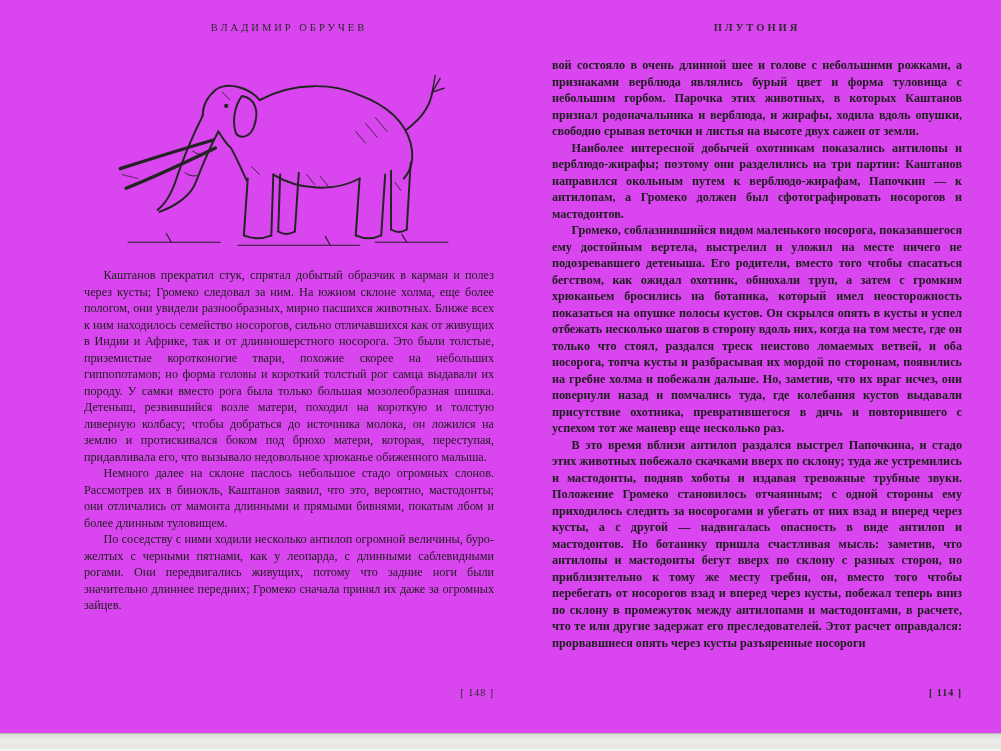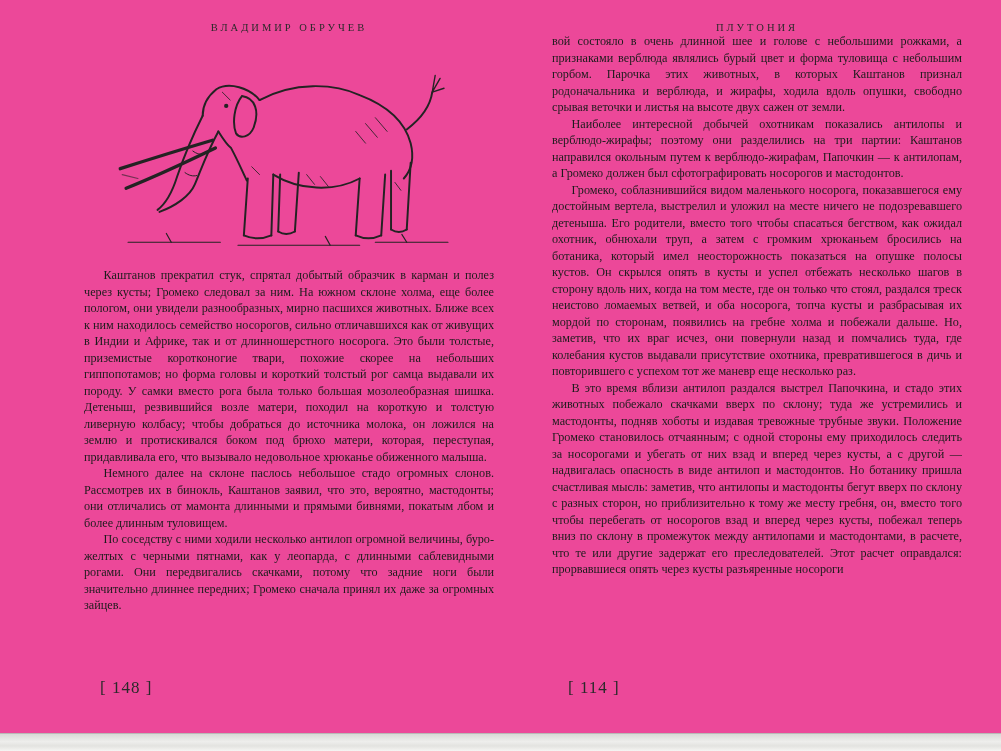--- a/index.html
+++ b/index.html
@@ -4,33 +4,33 @@
 <style>
   html, body {
     margin: 0;
     padding: 0;
     background: #ffffff;
   }
   .spread {
     position: relative;
     width: 1001px;
     height: 751px;
-    background: #ec4899;
+    background: #d946ef;
     overflow: hidden;
     font-family: "Liberation Serif", "DejaVu Serif", serif;
     color: #1c1c1c;
   }
   .page {
     position: absolute;
     top: 0;
     width: 410px;
     height: 730px;
   }
   .page-left  { left: 84px; }
-  .page-right { left: 552px; }
+  .page-right { left: 552px; font-weight: bold; }
 
   .running-head {
     margin-top: 22px;
     text-align: center;
     font-size: 10.5px;
     letter-spacing: 3px;
     color: #2a2a2a;
     white-space: nowrap;
   }
 
@@ -41,35 +41,35 @@
   }
   .illustration svg { display: block; width: 100%; height: 100%; }
 
   .body-text {
     text-align: justify;
     font-size: 12.2px;
     line-height: 16.5px;
     overflow: hidden;
   }
   .page-left  .body-text { height: 428px; }
-  .page-right .body-text { height: 640px; }
+  .page-right .body-text { height: 640px; margin-top: 24px; }
 
   .body-text p {
     margin: 0;
     text-indent: 1.6em;
   }
   .body-text p.noindent { text-indent: 0; }
 
   .page-number {
     position: absolute;
     bottom: 32px;
-    left: 16px;
+    left: 0;
     width: 100%;
-    text-align: left;
-    font-size: 17px;
+    text-align: right;
+    font-size: 10px;
     letter-spacing: 1px;
     color: #2a2a2a;
   }
 
   .book-edge {
     position: absolute;
     left: 0;
     right: 0;
     bottom: 0;
     height: 17px;
@@ -150,21 +150,21 @@
             <path d="M300,197 L295,189"></path>
             <path d="M10,128 L26,132" opacity="0.6"></path>
           </g>
         </g>
       </svg>
     </div>
 
     <div class="body-text">
       <p>Каштанов прекратил стук, спрятал добытый образчик в карман и полез через кусты; Громеко следовал за ним. На южном склоне холма, еще более пологом, они увидели разнообразных, мирно пасшихся животных. Ближе всех к ним находилось семейство носорогов, сильно отличавшихся как от живущих в Индии и Африке, так и от длинношерстного носорога. Это были толстые, приземистые коротконогие твари, похожие скорее на небольших гиппопотамов; но форма головы и короткий толстый рог самца выдавали их породу. У самки вместо рога была только большая мозолеобразная шишка. Детеныш, резвившийся возле матери, походил на короткую и толстую ливерную колбасу; чтобы добраться до источника молока, он ложился на землю и протискивался боком под брюхо матери, которая, переступая, придавливала его, что вызывало недовольное хрюканье обиженного малыша.</p>
       <p>Немного далее на склоне паслось небольшое стадо огромных слонов. Рассмотрев их в бинокль, Каштанов заявил, что это, вероятно, мастодонты; они отличались от мамонта длинными и прямыми бивнями, покатым лбом и более длинным туловищем.</p>
-      <p>По соседству с ними ходили несколько антилоп огромной величины, буро-желтых с черными пятнами, как у леопарда, с длинными саблевидными рогами. Они передвигались скачками, потому что задние ноги были значительно длиннее передних; Громеко сначала принял их даже за огромных зайцев.</p>
+      <p>По соседству с ними ходили несколько антилоп огромной величины, буро-желтых с черными пятнами, как у леопарда, с длинными саблевидными рогами. Они передвигались живущих, потому что задние ноги были значительно длиннее передних; Громеко сначала принял их даже за огромных зайцев.</p>
     </div>
 
     <div class="page-number">[ 148 ]</div>
   </div>
 
   <div class="page page-right">
     <div class="running-head">ПЛУТОНИЯ</div>
 
     <div class="body-text">
       <p class="noindent">вой состояло в очень длинной шее и голове с небольшими рожками, а признаками верблюда являлись бурый цвет и форма туловища с небольшим горбом. Парочка этих животных, в которых Каштанов признал родоначальника и верблюда, и жирафы, ходила вдоль опушки, свободно срывая веточки и листья на высоте двух сажен от земли.</p>

